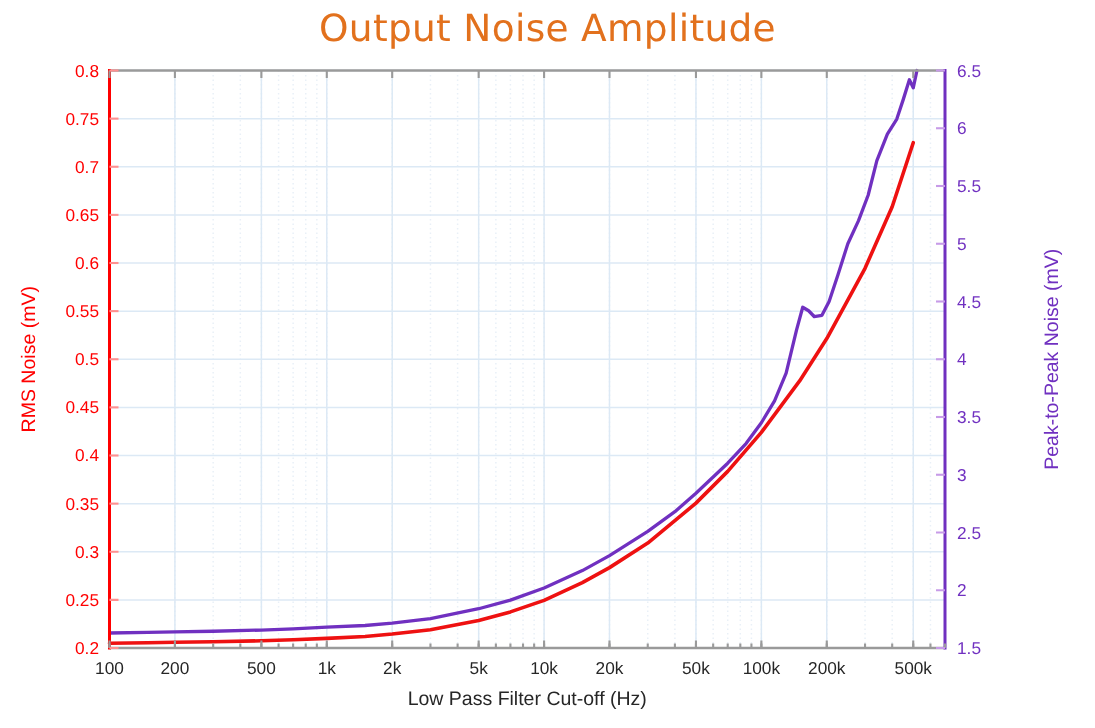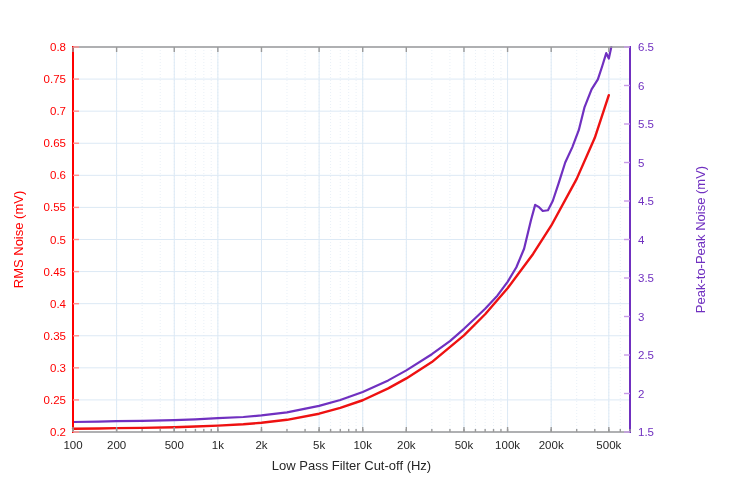--- a/index.html
+++ b/index.html
@@ -59,20 +59,21 @@
   .tickmark-red { stroke: #FF9090; stroke-width: 1.4; }
   .tickmark-purple { stroke: #C79BE8; stroke-width: 1.4; }
   .series-rms { stroke: #EE1111; stroke-width: 2.4; fill: none; stroke-linejoin: round; stroke-linecap: round; }
   .series-pp { stroke: #7030C0; stroke-width: 2.2; fill: none; stroke-linejoin: round; stroke-linecap: round; }
 </style>
 </head>
 <body>
 
 <div id="figure">
 
+  <div id="chart-title">Output Noise Amplitude</div>
 
   <svg id="plot-svg" width="730" height="485">
     <g id="grid-layer">
         <line x1="73" y1="47" x2="73" y2="432" class="grid-minor"></line>
         <line x1="116.6071345489583" y1="47" x2="116.6071345489583" y2="432" class="grid-minor"></line>
         <line x1="142.1156730240009" y1="47" x2="142.1156730240009" y2="432" class="grid-minor"></line>
         <line x1="160.2142690979166" y1="47" x2="160.2142690979166" y2="432" class="grid-minor"></line>
         <line x1="174.2526308467596" y1="47" x2="174.2526308467596" y2="432" class="grid-minor"></line>
         <line x1="185.72280757295914" y1="47" x2="185.72280757295914" y2="432" class="grid-minor"></line>
         <line x1="195.42070381284628" y1="47" x2="195.42070381284628" y2="432" class="grid-minor"></line>

